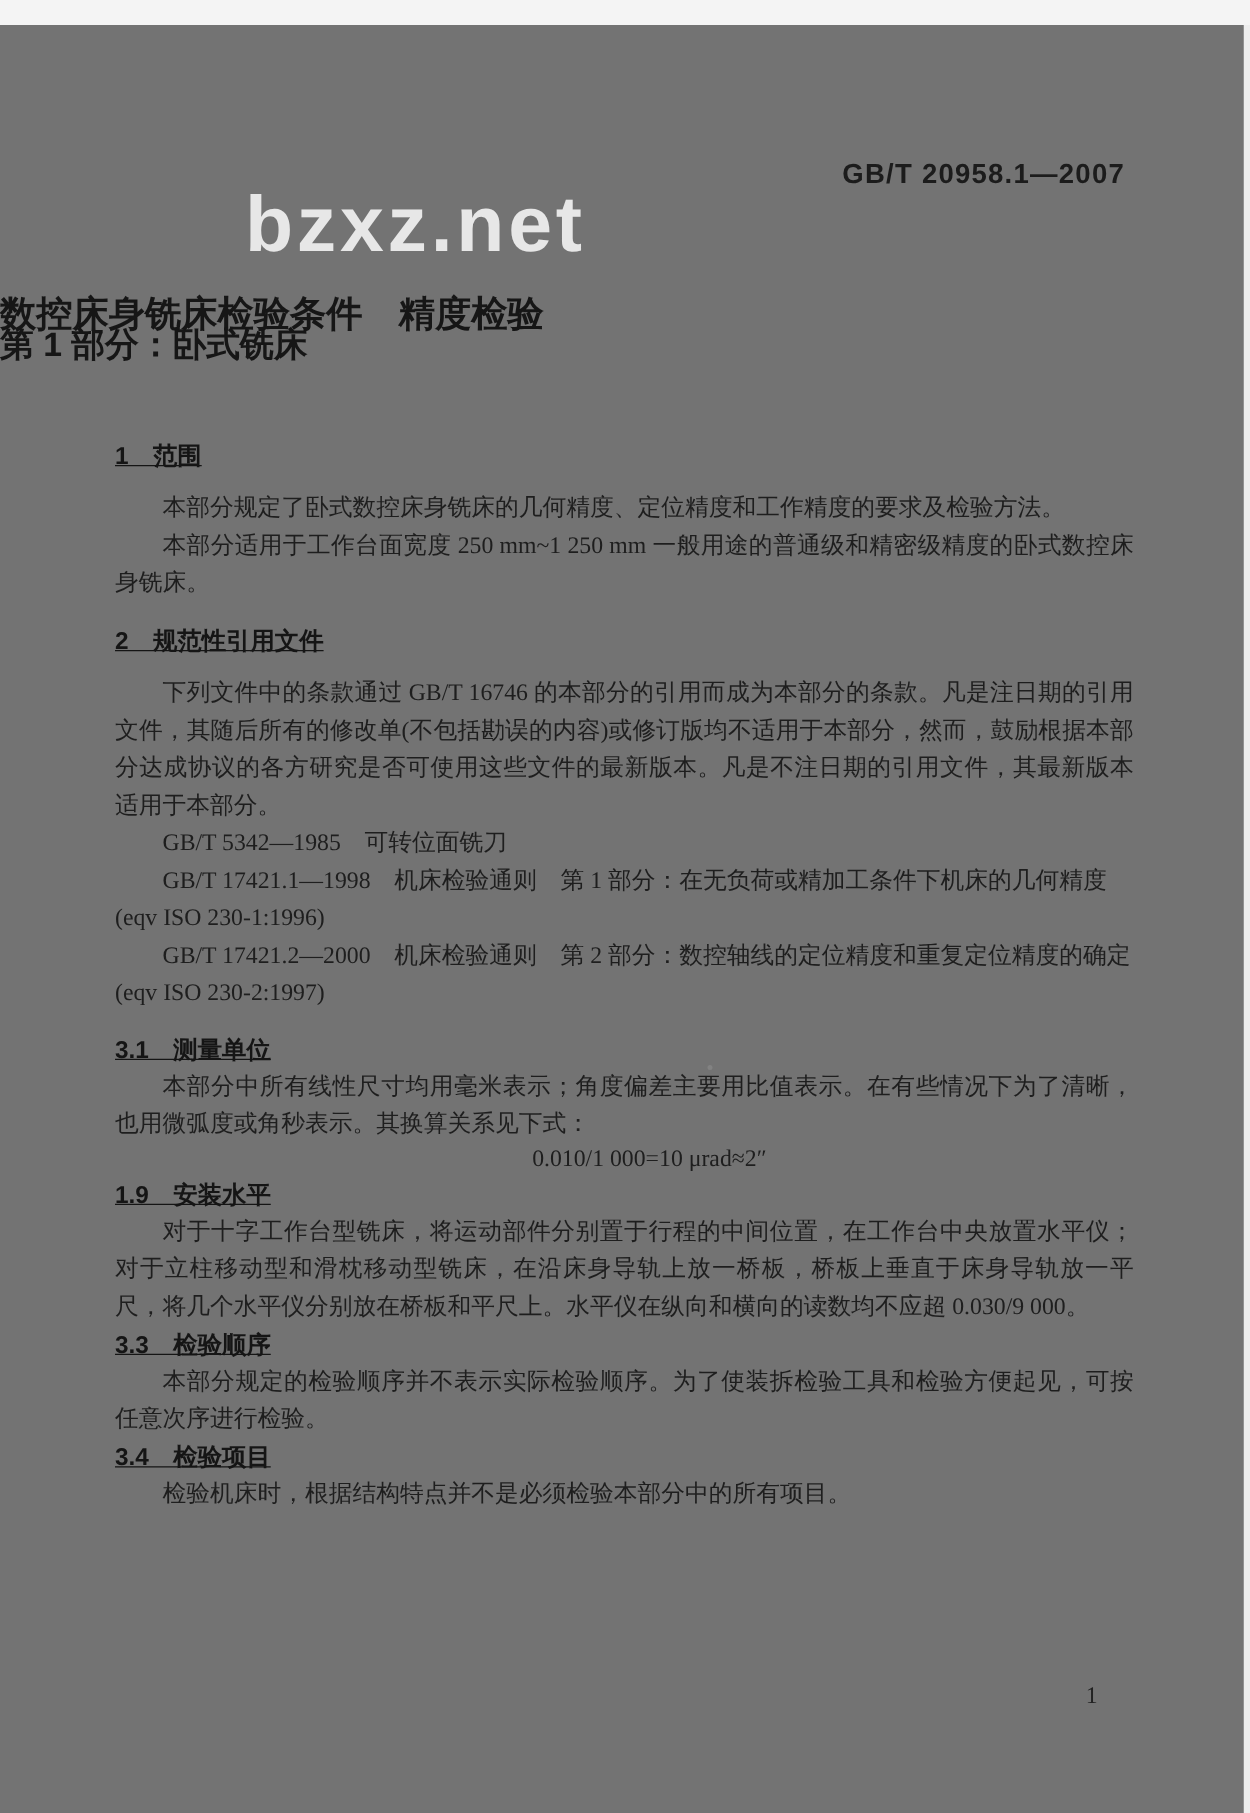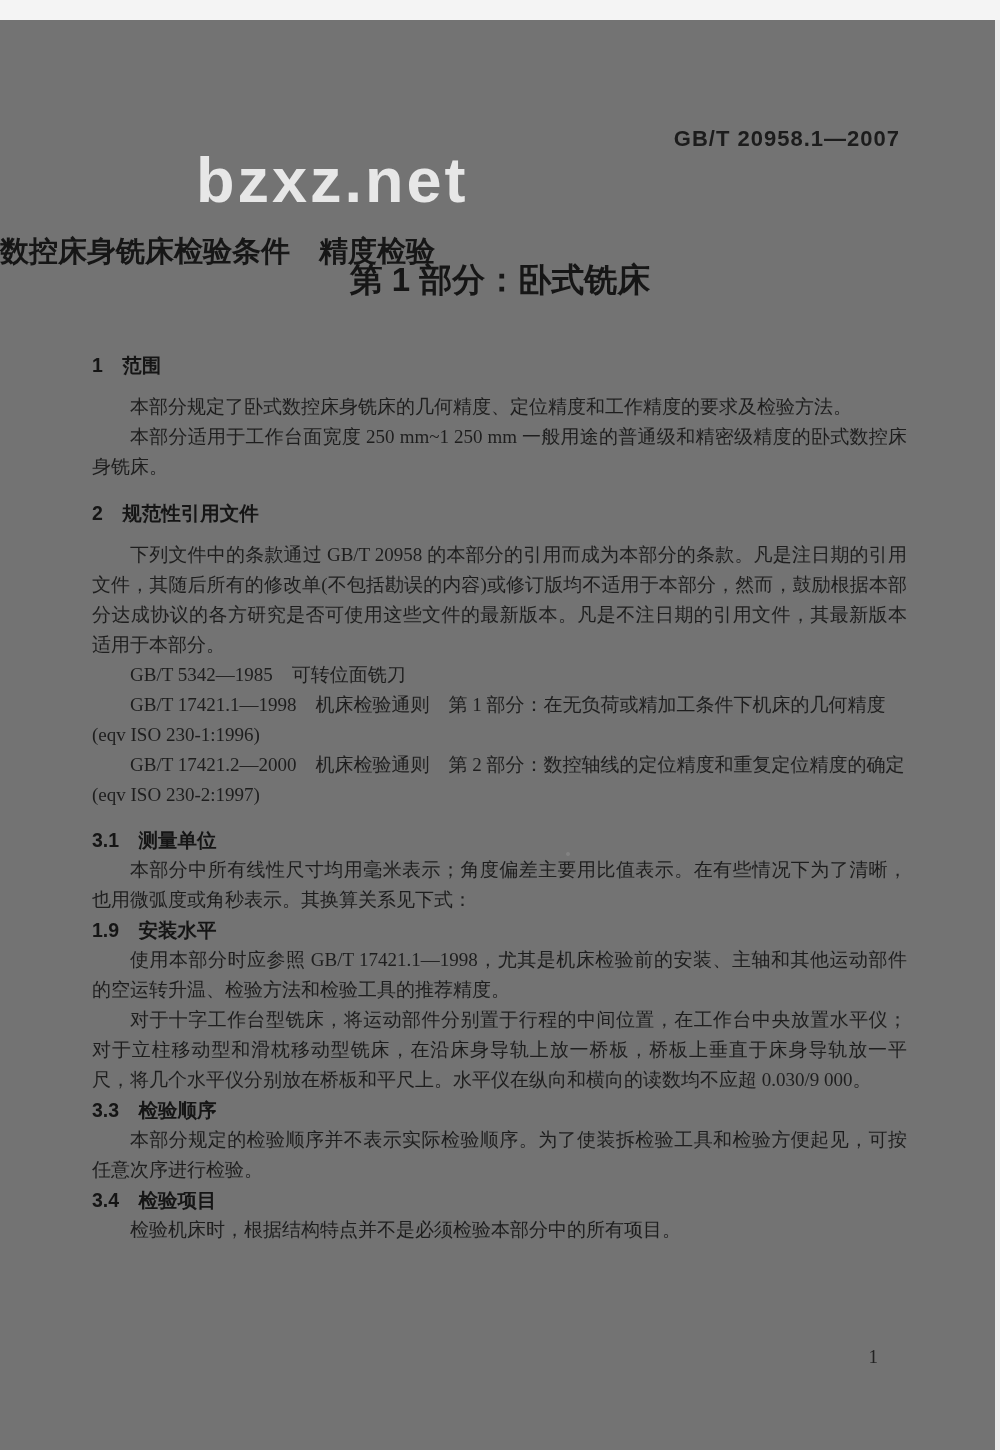--- a/index.html
+++ b/index.html
@@ -62,24 +62,24 @@
     font-weight: bold;
     font-size: 29px;
     color: #161616;
   }
   .doc-subtitle {
     position: absolute;
     top: 238px;
     left: 0;
     width: 1000px;
     margin: 0;
-    text-align: center;
+    text-align: left;
     font-family: "Liberation Sans", "DejaVu Sans", sans-serif;
     font-weight: bold;
-    font-size: 33px;
+    font-size: 27px;
     color: #161616;
   }
   .content {
     position: absolute;
     top: 318px;
     left: 92px;
     width: 815px;
     font-size: 19px;
     line-height: 30px;
     text-align: justify;
@@ -87,20 +87,21 @@
   }
   .content p { margin: 0; }
   .sec, .subsec {
     margin: 0;
     font-family: "Liberation Sans", "DejaVu Sans", sans-serif;
     font-weight: bold;
     font-size: 19.5px;
     line-height: 30px;
     color: #151515;
     text-align: left;
+    text-decoration: underline;
   }
   .indent { text-indent: 2em; }
   .ref-first { text-indent: 2em; }
   .ref-cont { text-indent: 0; }
   .formula {
     text-align: center;
     line-height: 26px;
     font-size: 19px;
     padding-left: 40px;
   }
@@ -139,33 +140,33 @@
 
   <h2 class="doc-subtitle">第 1 部分：卧式铣床</h2>
 
   <div class="content">
 
     <h3 class="sec mt12">1　范围</h3>
     <p class="indent mt12">本部分规定了卧式数控床身铣床的几何精度、定位精度和工作精度的要求及检验方法。</p>
     <p class="indent">本部分适用于工作台面宽度 250 mm~1 250 mm 一般用途的普通级和精密级精度的卧式数控床身铣床。</p>
 
     <h3 class="sec mt16">2　规范性引用文件</h3>
-    <p class="indent mt12">下列文件中的条款通过 GB/T 20958 的本部分的引用而成为本部分的条款。凡是注日期的引用文件，其随后所有的修改单(不包括勘误的内容)或修订版均不适用于本部分，然而，鼓励根据本部分达成协议的各方研究是否可使用这些文件的最新版本。凡是不注日期的引用文件，其最新版本适用于本部分。</p>
+    <p class="indent mt12">下列文件中的条款通过 GB/T 16746 的本部分的引用而成为本部分的条款。凡是注日期的引用文件，其随后所有的修改单(不包括勘误的内容)或修订版均不适用于本部分，然而，鼓励根据本部分达成协议的各方研究是否可使用这些文件的最新版本。凡是不注日期的引用文件，其最新版本适用于本部分。</p>
     <p class="ref-first">GB/T 5342—1985　可转位面铣刀</p>
     <p class="ref-first">GB/T 17421.1—1998　机床检验通则　第 1 部分：在无负荷或精加工条件下机床的几何精度</p>
     <p class="ref-cont">(eqv ISO 230-1:1996)</p>
     <p class="ref-first">GB/T 17421.2—2000　机床检验通则　第 2 部分：数控轴线的定位精度和重复定位精度的确定</p>
     <p class="ref-cont">(eqv ISO 230-2:1997)</p>
 
 
     <h4 class="subsec mt15">3.1　测量单位</h4>
     <p class="indent">本部分中所有线性尺寸均用毫米表示；角度偏差主要用比值表示。在有些情况下为了清晰，也用微弧度或角秒表示。其换算关系见下式：</p>
+    <p class="formula">0.010/1 000=10 μrad≈2″</p>
 
     <h4 class="subsec">1.9　安装水平</h4>
-    <p class="indent">使用本部分时应参照 GB/T 17421.1—1998，尤其是机床检验前的安装、主轴和其他运动部件的空运转升温、检验方法和检验工具的推荐精度。</p>
     <p class="indent">对于十字工作台型铣床，将运动部件分别置于行程的中间位置，在工作台中央放置水平仪；对于立柱移动型和滑枕移动型铣床，在沿床身导轨上放一桥板，桥板上垂直于床身导轨放一平尺，将几个水平仪分别放在桥板和平尺上。水平仪在纵向和横向的读数均不应超 0.030/9 000。</p>
 
     <h4 class="subsec">3.3　检验顺序</h4>
     <p class="indent">本部分规定的检验顺序并不表示实际检验顺序。为了使装拆检验工具和检验方便起见，可按任意次序进行检验。</p>
 
     <h4 class="subsec">3.4　检验项目</h4>
     <p class="indent">检验机床时，根据结构特点并不是必须检验本部分中的所有项目。</p>
 
   </div>
 

